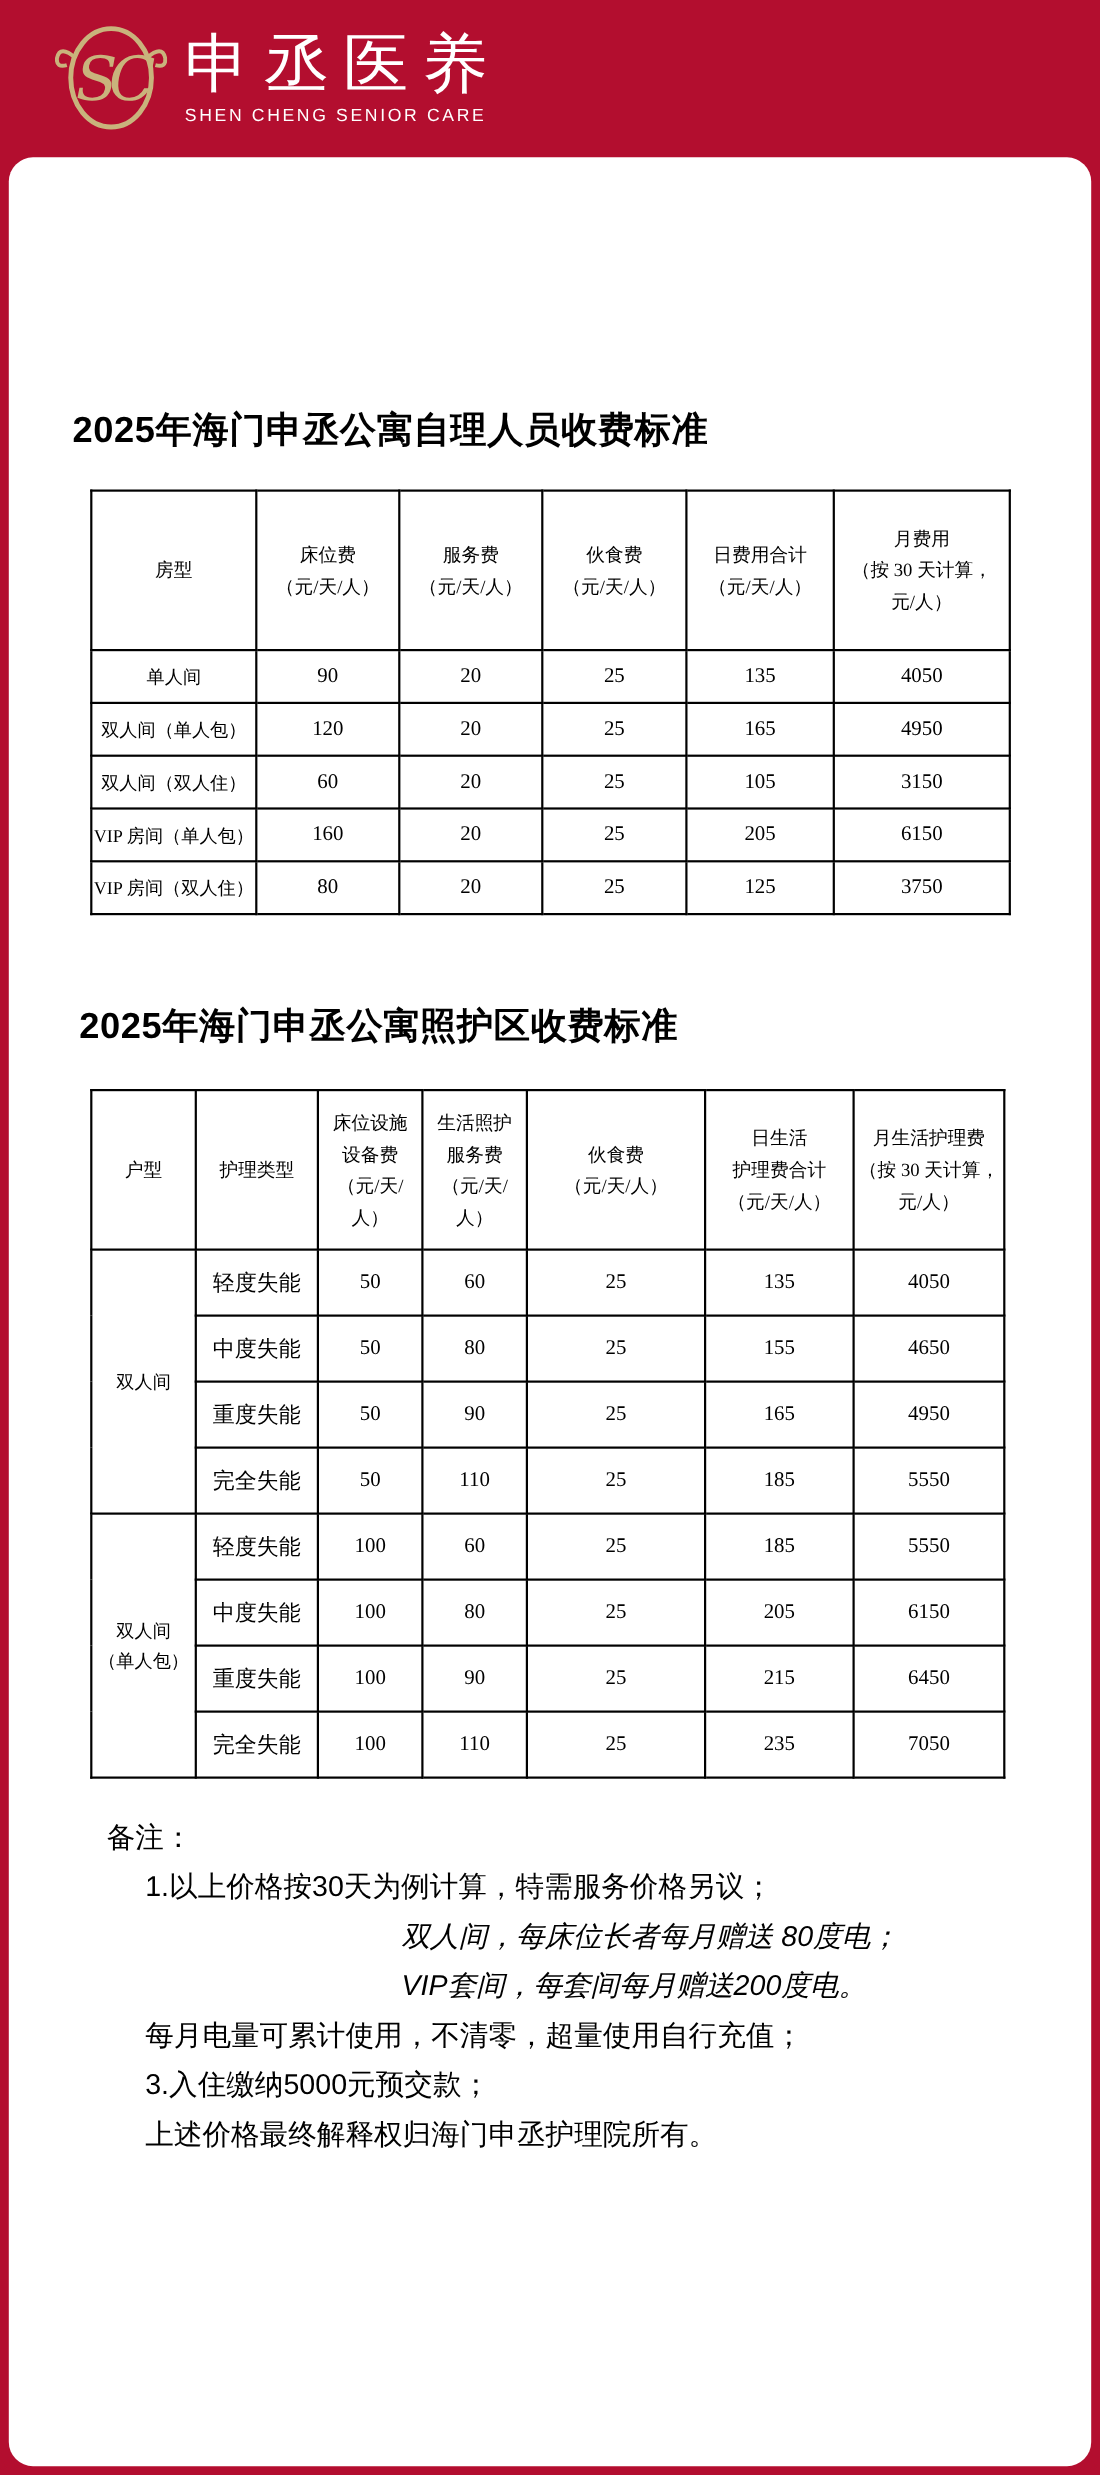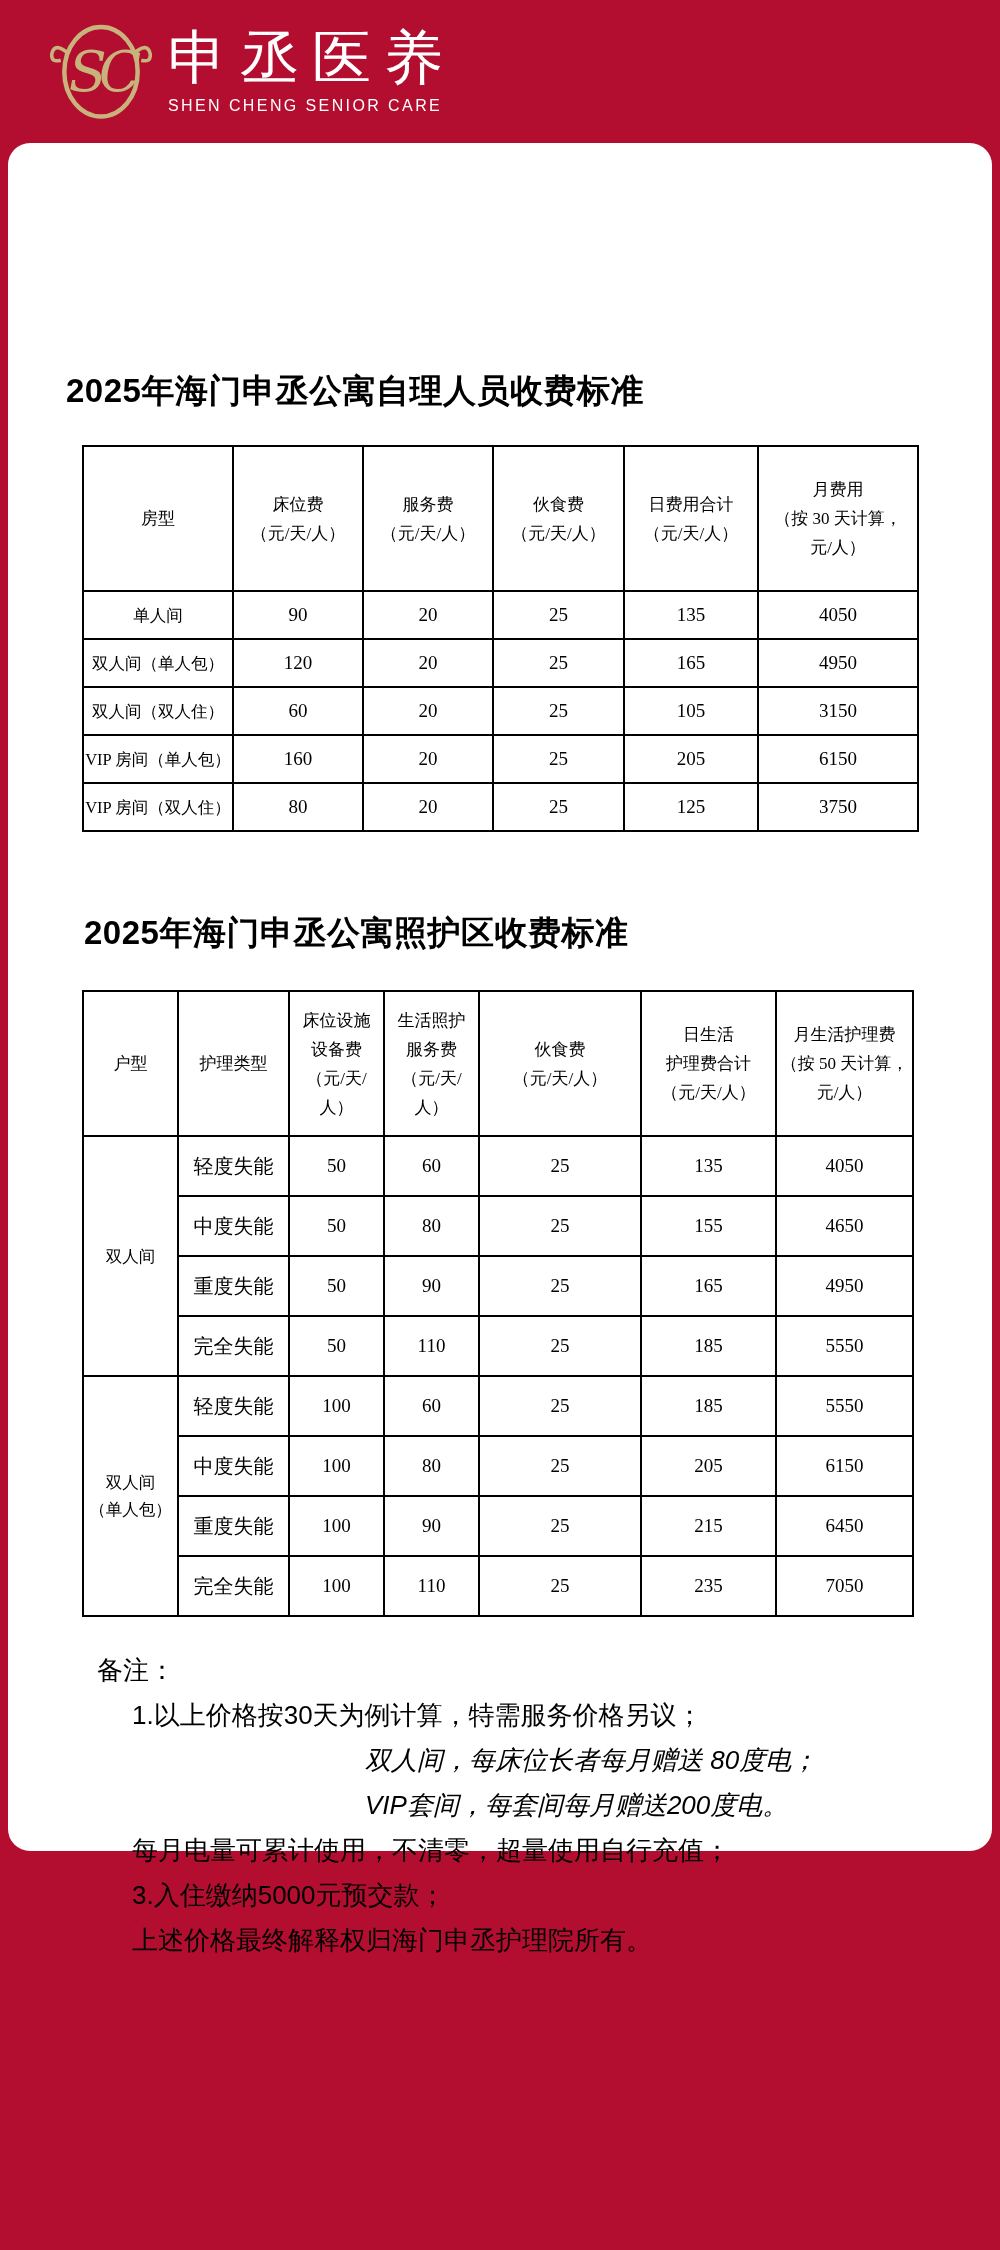--- a/index.html
+++ b/index.html
@@ -9,25 +9,25 @@
     font-family:"Liberation Sans",sans-serif;
     color:#000;
   }
   
   .brand-bar{position:absolute;top:0;left:0;width:908px;height:143px;display:flex;align-items:center;border-radius:11px;}
   .logo{margin-left:50px;flex:0 0 auto;}
   .brand-text{margin-left:16px;color:#fff;}
   .brand-cn{font-size:59px;line-height:1;letter-spacing:13px;font-weight:400;}
   .brand-en{font-size:16px;letter-spacing:2.4px;margin-top:9px;font-weight:400;}
   
-  .card{position:absolute;left:8px;top:143px;width:984px;height:1708px;background:#fff;border-radius:22px;}
+  .card{position:absolute;left:8px;top:143px;width:984px;height:2099px;background:#fff;border-radius:22px;}
   
   .title{position:absolute;margin:0;font-size:33px;font-weight:700;letter-spacing:.5px;white-space:nowrap;}
   .t1{left:58px;top:226px;}
-  .t2{left:76px;top:768px;}
+  .t2{left:64px;top:768px;}
   
   .fee-table{position:absolute;border-collapse:collapse;table-layout:fixed;font-family:"Liberation Serif",serif;}
   .fee-table th,.fee-table td{border:2px solid #000;text-align:center;vertical-align:middle;padding:0;overflow:hidden;}
   .fee-table th{font-weight:400;font-size:17px;line-height:29px;white-space:pre-line;}
   .fee-table td{font-size:19px;}
   .table1{left:74px;top:302px;width:835px;}
   .table1 thead tr{height:145px;}
   .table1 tbody tr{height:48px;}
   .table2{left:74px;top:847px;width:830px;}
   .table2 thead tr{height:145px;}
@@ -152,21 +152,21 @@
 （元/天/人）</th>
         <th>生活照护
 服务费
 （元/天/人）</th>
         <th>伙食费
 （元/天/人）</th>
         <th>日生活
 护理费合计
 （元/天/人）</th>
         <th>月生活护理费
-（按 50 天计算，
+（按 30 天计算，
 元/人）</th>
       </tr>
     </thead>
     <tbody>
       <tr>
         <td class="room" rowspan="4">双人间</td>
         <td class="care">轻度失能</td>
         <td>50</td>
         <td>60</td>
         <td>25</td>

